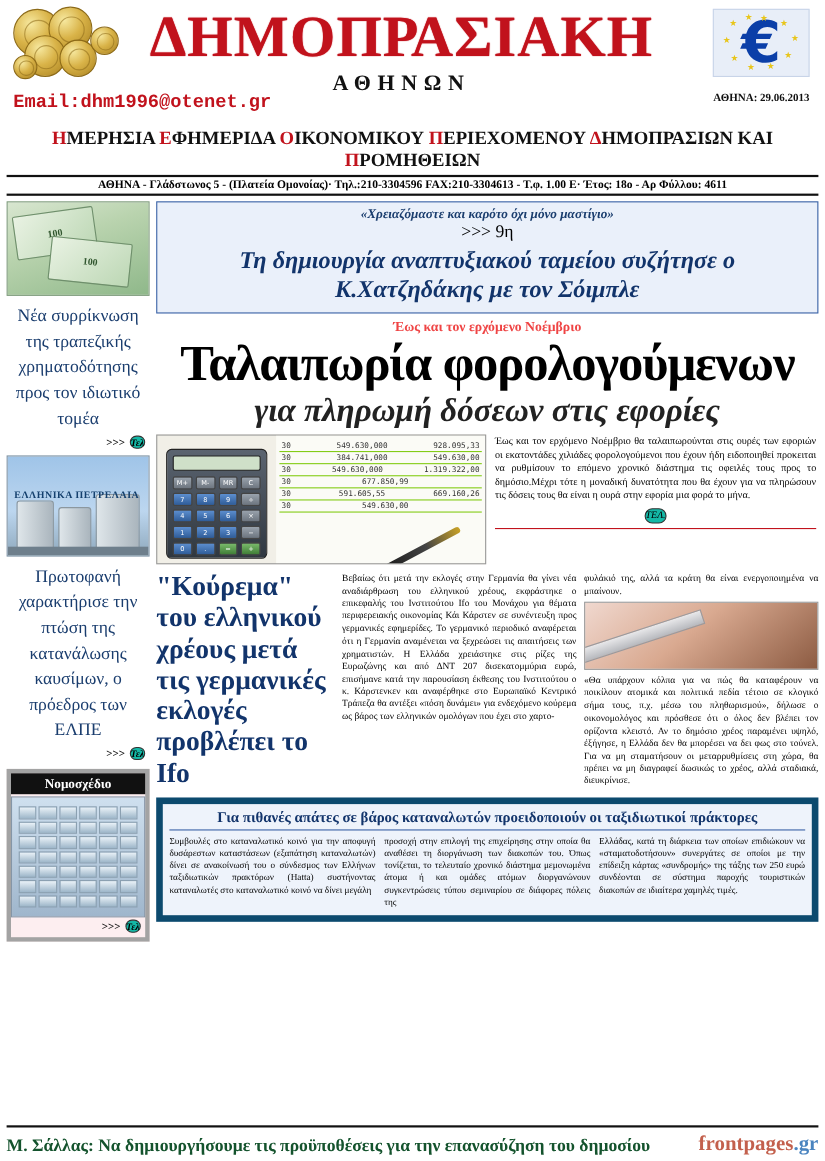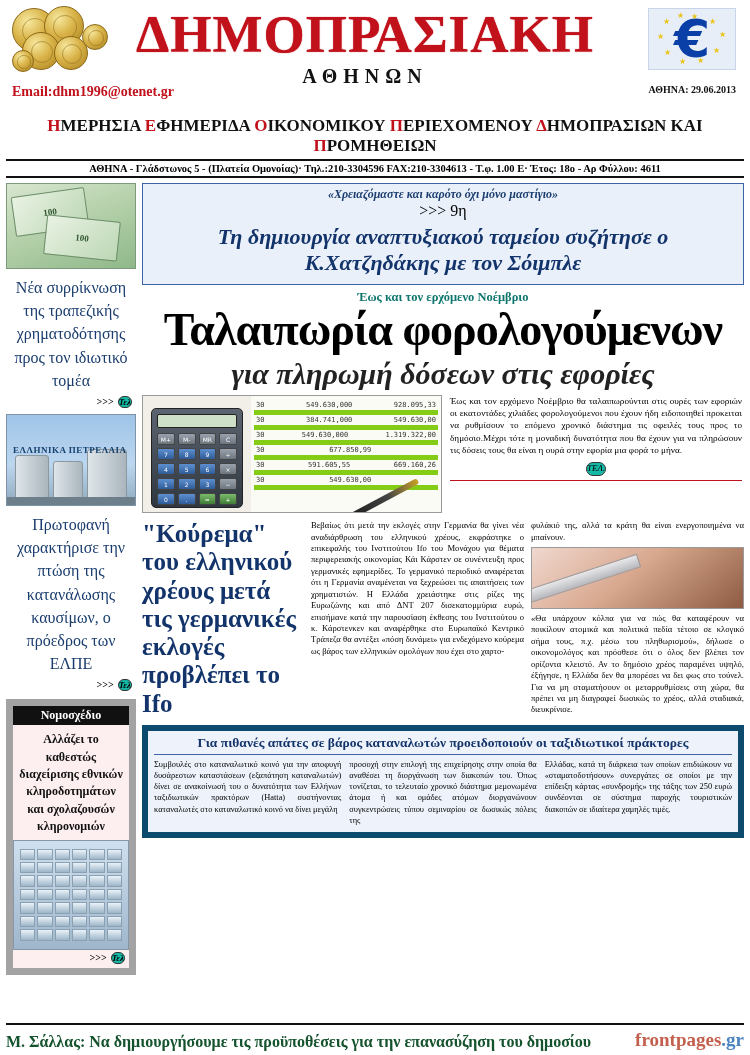--- a/index.html
+++ b/index.html
@@ -65,22 +65,22 @@
   .euro-logo .stars {
     position:absolute; inset:0;
   }
   .star {
     position:absolute; color:#e8c51a; font-size:8px; line-height:8px;
     font-family:"DejaVu Sans", sans-serif;
   }
 
   .email-line {
     position:absolute; left:6px; top:80px;
-    color:#c1121c; font-weight:bold; font-size:14px;
-    font-family:Liberation Serif, serif;
+    color:#c1121c; font-weight:bold; font-size:17px;
+    font-family:Liberation Mono, monospace;
   }
   .date-line {
     position:absolute; right:8px; top:80px;
     font-size:10px; font-weight:bold; color:#111;
   }
 
   .kicker {
     text-align:center; font-size:17px; font-weight:bold;
     margin-top:4px; color:#111;
   }
@@ -137,21 +137,21 @@
   .t1 { left:8px;  width:34px; height:44px; }
   .t2 { left:46px; width:30px; height:38px; }
   .t3 { left:80px; width:40px; height:50px; }
   .tank-label {
     position:absolute; left:6px; top:30px; font-size:9px; font-weight:bold;
     color:#14406e; letter-spacing:.5px;
   }
   .ground { position:absolute; left:0; right:0; bottom:0; height:8px; background:#6e7f8c; }
 
   .box-law {
-    margin-top:4px; border:7px solid #a3a3a3; background:#fdeef0;
+    margin-top:4px; border:4px solid #a3a3a3; background:#fdeef0;
   }
   .box-law-head {
     background:#111; color:#fff; text-align:center; font-weight:bold;
     font-size:12px; padding:2px 0;
   }
   .box-law-text {
     text-align:center; font-size:12px; line-height:1.45; color:#111;
     padding:6px 4px 2px 4px; font-weight:bold;
   }
   .photo-bldg {
@@ -172,21 +172,21 @@
     position:relative;
   }
   .promo-top {
     font-size:12px; font-style:italic; font-weight:bold; color:#1a3d6e;
   }
   .promo-head {
     font-size:22px; font-weight:bold; color:#12346b; line-height:1.2;
     padding:4px 10px 4px 10px; font-style:italic;
   }
   .overline {
-    text-align:center; color:#0f766e; font-weight:bold; font-size:12.5px;
+    text-align:center; color:#ef4444; font-weight:bold; font-size:12.5px;
     margin-top:5px;
   }
   .headline {
     text-align:center; font-size:46px; font-weight:bold; line-height:1.02;
     margin-top:2px; letter-spacing:-1px;
   }
   .subheadline {
     text-align:center; font-size:30px; font-weight:bold; line-height:1.05;
     margin-top:4px; color:#222; font-style:italic;
   }
@@ -195,21 +195,21 @@
   .hero-img {
     width:300px; flex:0 0 300px; height:118px; border:1px solid #9a9a9a;
     position:relative; overflow:hidden; background:#f1efe7;
   }
   .spreadsheet {
     position:absolute; right:0; top:0; width:190px; height:100%;
     background:#fbfbf6;
     font-family:"DejaVu Sans Mono", monospace; font-size:7px; color:#333;
     padding:4px 3px;
   }
-  .ss-row { display:flex; justify-content:space-between; border-bottom:5px solid #84cc16; padding:1px 2px;gap:10px; }
+  .ss-row { display:flex; justify-content:space-between; border-bottom:1px solid #84cc16; padding:1px 2px;gap:10px; }
   .calc {
     position:absolute; left:8px; top:12px; width:92px; height:100px;
     background:linear-gradient(180deg,#5b6470,#2f3740);
     border:1px solid #222; border-radius:5px; padding:5px;
   }
   .calc-screen { height:14px; background:#cfe0c9; border:1px solid #222; border-radius:2px; }
   .calc-keys { display:grid; grid-template-columns:repeat(4,1fr); gap:3px; margin-top:5px; }
   .key {
     height:12px; border-radius:2px; background:linear-gradient(180deg,#9aa3ad,#6d757f);
     border:1px solid #444; color:#fff; font-size:6px; text-align:center; line-height:12px;
@@ -342,21 +342,20 @@
         <div class="tank-label">ΕΛΛΗΝΙΚΑ ΠΕΤΡΕΛΑΙΑ</div>
         <div class="ground"></div>
       </div>
       <div class="lead-text">Πρωτοφανή χαρακτήρισε την πτώση της κατανάλωσης καυσίμων, ο πρόεδρος των ΕΛΠΕ</div>
       <div class="tel-wrap">
         <span class="arrows">&gt;&gt;&gt;</span><span class="tel-badge">Τελ</span>
       </div>
 
       <div class="box-law">
         <div class="box-law-head">Νομοσχέδιο</div>
-        <div class="box-law-text">Αλλάζει το καθεστώς διαχείρισης εθνικών κληροδοτημάτων και σχολαζουσών κληρονομιών</div>
         <div class="photo-bldg">
           <div class="win-grid">
             <div class="win"></div>
               <div class="win"></div>
               <div class="win"></div>
               <div class="win"></div>
               <div class="win"></div>
               <div class="win"></div>
             <div class="win"></div>
               <div class="win"></div>
@@ -493,22 +492,22 @@
           <div class="mid-img">
             <div class="blade"></div>
           </div>
           <div>«Θα υπάρχουν κόλπα για να πώς θα καταφέρουν να ποικίλουν ατομικά και πολιτικά πεδία τέτοιο σε κλογικό σήμα τους, π.χ. μέσω του πληθωρισμού», δήλωσε ο οικονομολόγος και πρόσθεσε ότι ο όλος δεν βλέπει τον ορίζοντα κλειστό. Αν το δημόσιο χρέος παραμένει υψηλό, έξήγησε, η Ελλάδα δεν θα μπορέσει να δει φως στο τούνελ. Για να μη σταματήσουν οι μεταρρυθμίσεις στη χώρα, θα πρέπει να μη διαγραφεί δωσικώς το χρέος, αλλά σταδιακά, διευκρίνισε.</div>
         </div>
       </div>
 
       <div class="bottom-box">
         <div class="bottom-head">Για πιθανές απάτες σε βάρος καταναλωτών προειδοποιούν οι ταξιδιωτικοί πράκτορες</div>
         <div class="bottom-cols">
-          <div>Συμβουλές στο καταναλωτικό κοινό για την αποφυγή δυσάρεστων καταστάσεων (εξαπάτηση καταναλωτών) δίνει σε ανακοίνωσή του ο δυνατότητα των Ελλήνων ταξιδιωτικών πρακτόρων (Hatta) συστήνοντας καταναλωτές στο καταναλωτικό κοινό να δίνει μεγάλη</div>
-          <div>προσοχή στην επιλογή της επιχείρησης στην οποία θα αναθέσει τη διοργάνωση των διακοπών του. Όπως τονίζεται, το τελευταίο χρονικό διάστημα μεμονωμένα άτομα ή και ομάδες ατόμων διοργανώνουν συγκεντρώσεις τύπου σεμιναρίου σε δωσικώς πόλεις της</div>
+          <div>Συμβουλές στο καταναλωτικό κοινό για την αποφυγή δυσάρεστων καταστάσεων (εξαπάτηση καταναλωτών) δίνει σε ανακοίνωσή του ο σύνδεσμος των Ελλήνων ταξιδιωτικών πρακτόρων (Hatta) συστήνοντας καταναλωτές στο καταναλωτικό κοινό να δίνει μεγάλη</div>
+          <div>προσοχή στην επιλογή της επιχείρησης στην οποία θα αναθέσει τη διοργάνωση των διακοπών του. Όπως τονίζεται, το τελευταίο χρονικό διάστημα μεμονωμένα άτομα ή και ομάδες ατόμων διοργανώνουν συγκεντρώσεις τύπου σεμιναρίου σε διάφορες πόλεις της</div>
           <div>Ελλάδας, κατά τη διάρκεια των οποίων επιδιώκουν να «σταματοδοτήσουν» συνεργάτες σε οποίοι με την επίδειξη κάρτας «συνδρομής» της τάξης των 250 ευρώ συνδέονται σε σύστημα παροχής τουριστικών διακοπών σε ιδιαίτερα χαμηλές τιμές.</div>
         </div>
       </div>
 
     </div>
   </div>
 
   <div class="footer">
     <div class="footer-text">Μ. Σάλλας: Να δημιουργήσουμε τις προϋποθέσεις για την επανασύζηση του δημοσίου</div>
     <div class="watermark"><span>frontpages</span><span class="gr">.gr</span></div>

